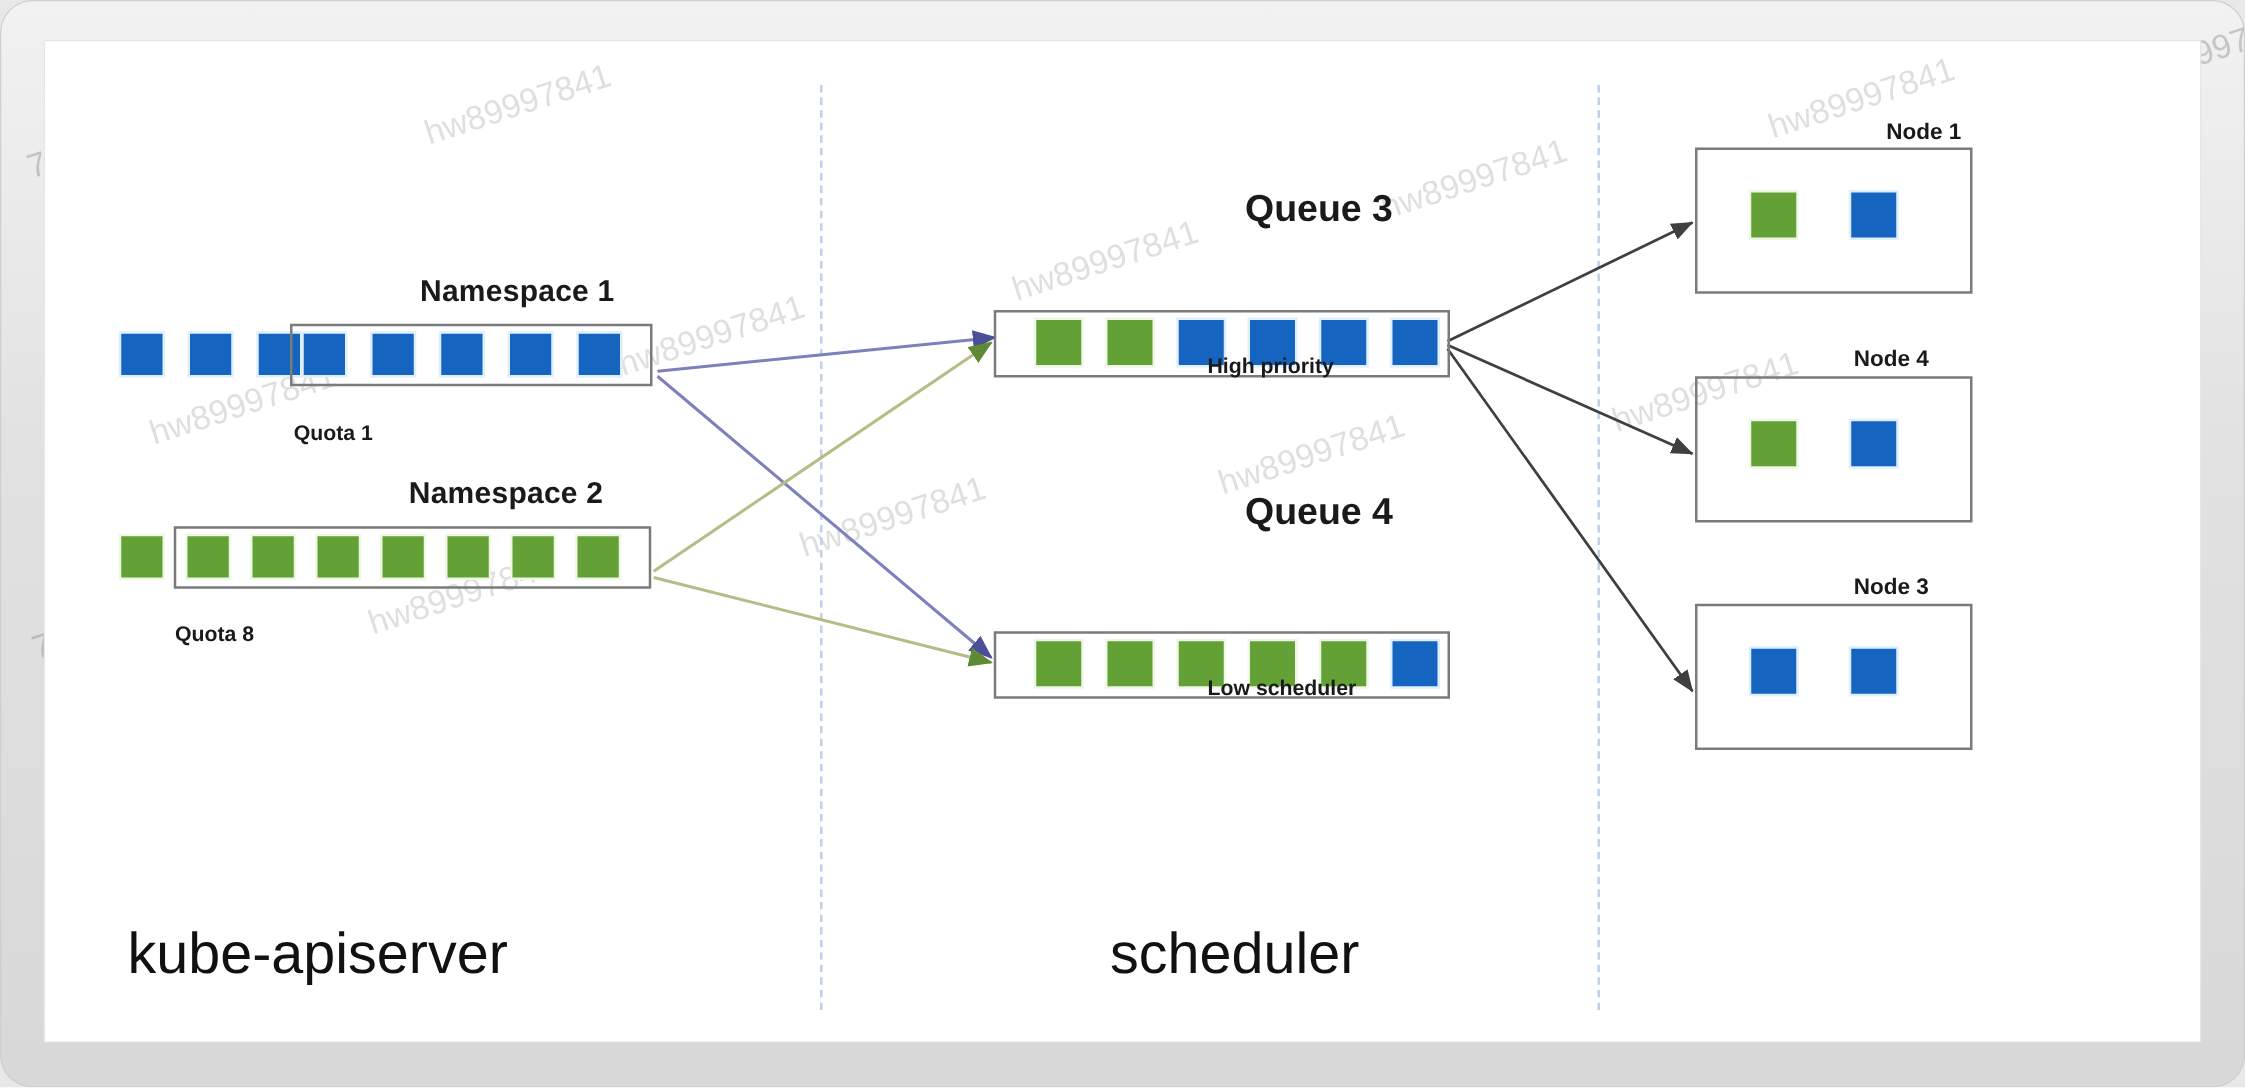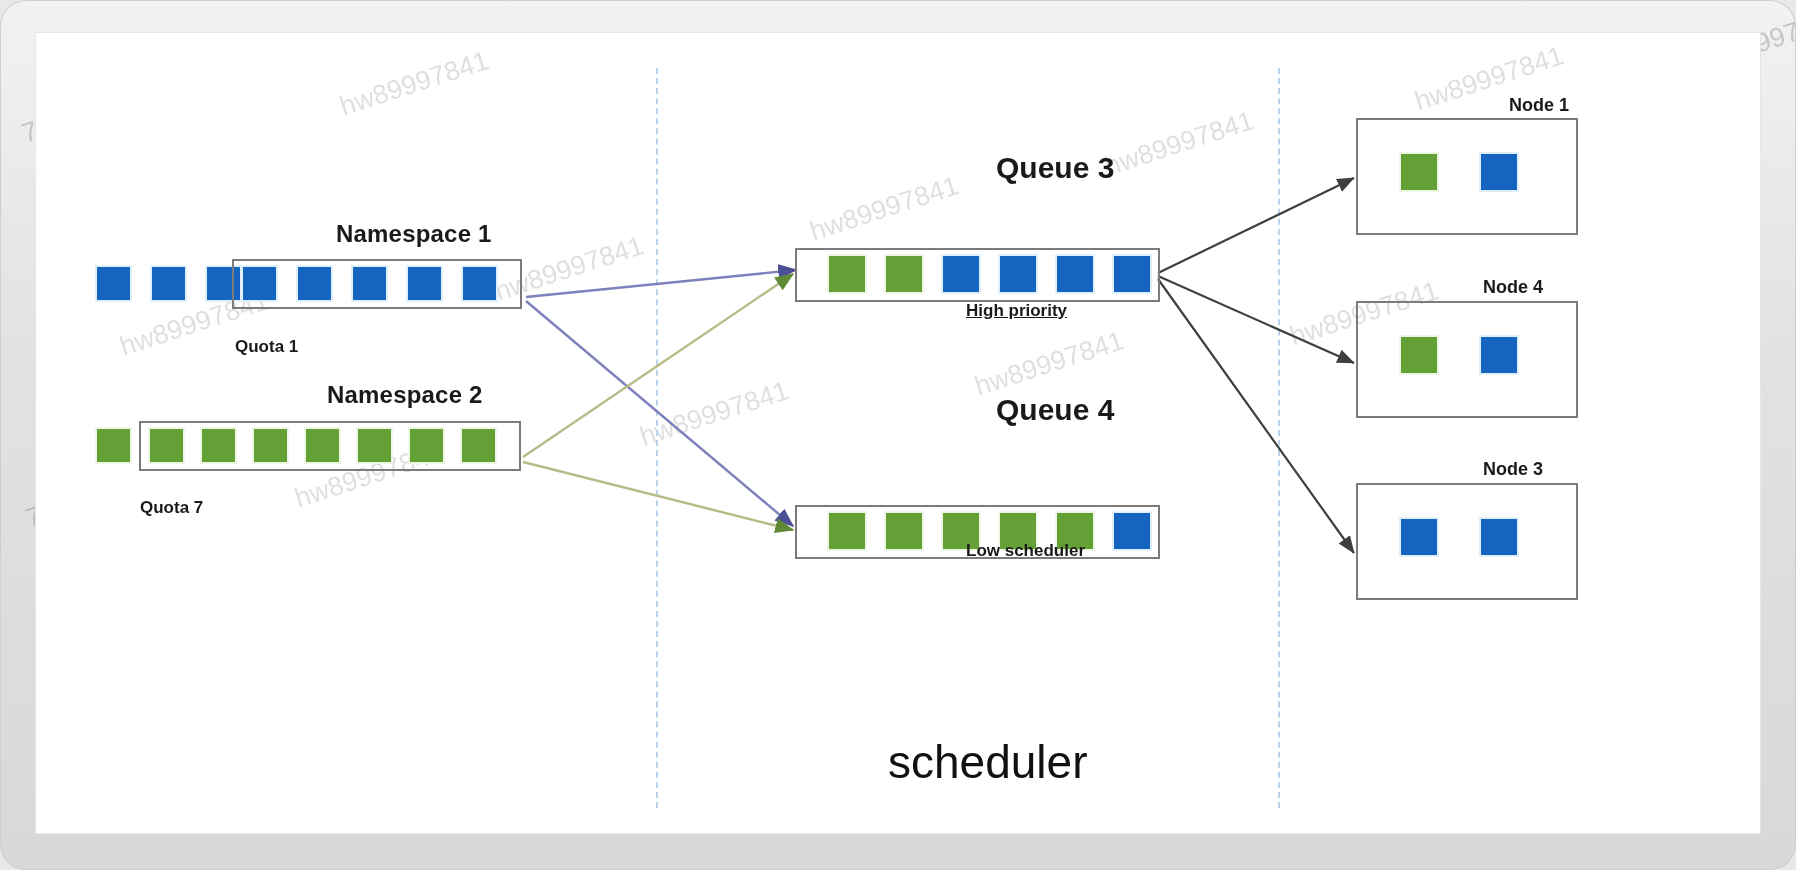--- a/index.html
+++ b/index.html
@@ -219,35 +219,35 @@
       <div id="ns2-inside">
           <div class="pod green pod-sm" style="left: 114px; top: 396px; width: 33px; height: 33px;"></div>
           <div class="pod green pod-sm" style="left: 166px; top: 396px; width: 33px; height: 33px;"></div>
           <div class="pod green pod-sm" style="left: 218px; top: 396px; width: 33px; height: 33px;"></div>
           <div class="pod green pod-sm" style="left: 270px; top: 396px; width: 33px; height: 33px;"></div>
           <div class="pod green pod-sm" style="left: 322px; top: 396px; width: 33px; height: 33px;"></div>
           <div class="pod green pod-sm" style="left: 374px; top: 396px; width: 33px; height: 33px;"></div>
           <div class="pod green pod-sm" style="left: 426px; top: 396px; width: 33px; height: 33px;"></div>
         </div>
 
-      <div class="cap cap-quota" style="left:104px; top:449px;">Quota 7</div>
+      <div class="cap cap-quota" style="left:104px; top:449px;">Quota 8</div>
     </div>
 
     <div>
       <div class="cap cap-queue" style="left:960px; top:118px;">Queue 3</div>
       <div class="box" style="left:759px; top:215px; width:365px; height:54px;"></div>
       <div id="q1-pods">
           <div class="pod green pod-sm" style="left: 793px; top: 223px; width: 36px; height: 36px;"></div>
           <div class="pod green pod-sm" style="left: 850px; top: 223px; width: 36px; height: 36px;"></div>
           <div class="pod blue pod-sm" style="left: 907px; top: 223px; width: 36px; height: 36px;"></div>
           <div class="pod blue pod-sm" style="left: 964px; top: 223px; width: 36px; height: 36px;"></div>
           <div class="pod blue pod-sm" style="left: 1021px; top: 223px; width: 36px; height: 36px;"></div>
           <div class="pod blue pod-sm" style="left: 1078px; top: 223px; width: 36px; height: 36px;"></div>
         </div>
-      <div class="cap cap-priority" style="left:930px; top:268px;text-decoration:underline;">High priority</div>
+      <div class="cap cap-priority" style="left:930px; top:250px;">High priority</div>
     </div>
 
     <div>
       <div class="cap cap-queue" style="left:960px; top:360px;">Queue 4</div>
       <div class="box" style="left:759px; top:472px; width:365px; height:54px;"></div>
       <div id="q2-pods">
           <div class="pod green pod-sm" style="left: 793px; top: 480px; width: 36px; height: 36px;"></div>
           <div class="pod green pod-sm" style="left: 850px; top: 480px; width: 36px; height: 36px;"></div>
           <div class="pod green pod-sm" style="left: 907px; top: 480px; width: 36px; height: 36px;"></div>
           <div class="pod green pod-sm" style="left: 964px; top: 480px; width: 36px; height: 36px;"></div>
@@ -277,16 +277,17 @@
 
     <div>
       <div class="cap cap-node" style="left:1447px; top:426px;">Node 3</div>
       <div class="box" style="left:1320px; top:450px; width:222px; height:117px;"></div>
       <div id="node3-pods">
           <div class="pod blue pod-sm" style="left: 1365px; top: 486px; width: 36px; height: 36px;"></div>
           <div class="pod blue pod-sm" style="left: 1445px; top: 486px; width: 36px; height: 36px;"></div>
         </div>
     </div>
 
+    <div class="cap cap-stage" style="left:66px; top:702px;">kube-apiserver</div>
     <div class="cap cap-stage" style="left:820px; top:702px;margin-left:32px;">scheduler</div>
 
   </div>
 </div>
 
 </body></html>

